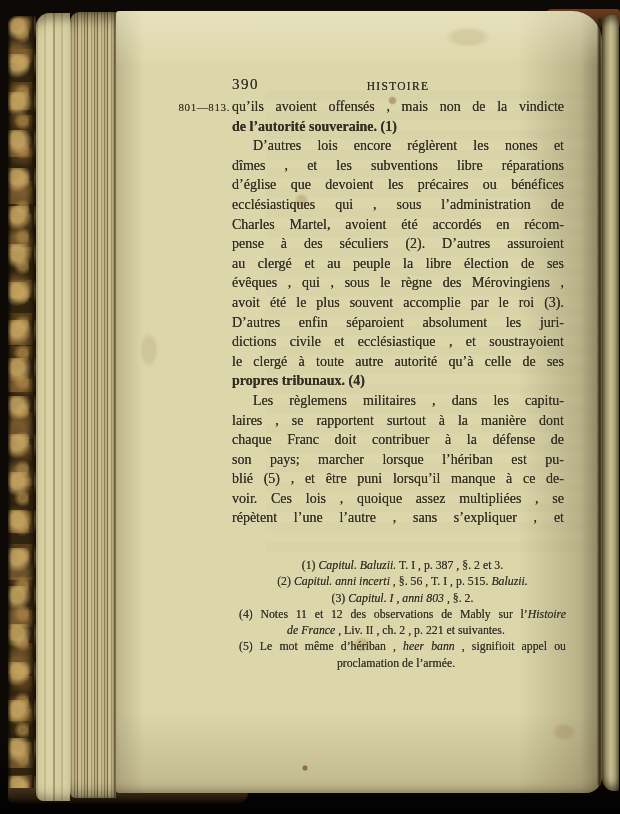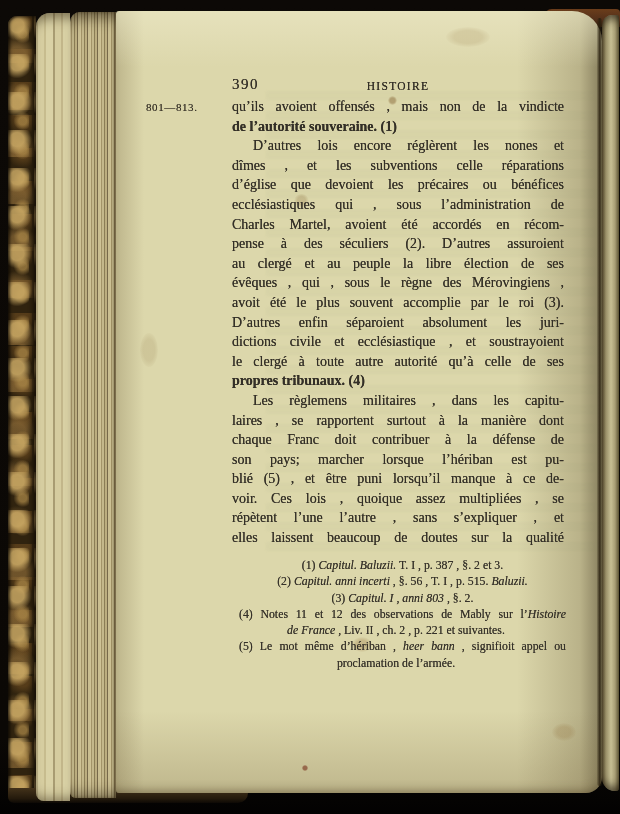--- a/index.html
+++ b/index.html
@@ -49,21 +49,21 @@
     background:linear-gradient(90deg, rgba(40,31,14,.15) 0, rgba(38,29,13,.85) 55%, rgba(40,31,14,.25) 100%);}
   .sliver{left:602px;top:15px;width:17px;height:776px;border-radius:10px 3px 3px 13px;
     background:linear-gradient(90deg,#4f442a 0,#9a9068 4px,#c7bf94 9px,#a89e75 13px,#5f5638 17px);
     box-shadow:inset 0 12px 10px -8px rgba(30,22,10,.7), inset 0 -12px 10px -8px rgba(30,22,10,.7);}
   
   .pagenum{left:116px;top:65px;font-size:15px;letter-spacing:1.5px;
     text-shadow:0 0 .4px rgba(45,40,30,.8);}
   .runtitle{left:116px;top:69px;width:332px;text-align:center;font-size:11.5px;letter-spacing:1.3px;
     text-shadow:0 0 .5px rgba(45,40,30,.9);}
   .marginnote{left:30px;top:90px;width:84px;font-size:11px;letter-spacing:.6px;color:#3a352a;
-    text-shadow:0 0 .4px rgba(45,40,30,.7);}
+    text-shadow:0 0 .4px rgba(45,40,30,.7);text-align:right;}
   .bodytext{left:116px;top:86px;width:332px;font-size:14px;line-height:19.6px;
     text-shadow:0 0 .45px rgba(45,40,30,.85);}
   .bodytext .bl{position:static;display:block;text-align:justify;text-align-last:justify;}
   .bodytext .bl.end{text-align-last:left;font-weight:bold;}
   .bodytext .bl.ind{text-indent:21px;}
   .footnotes{left:110px;top:546px;width:340px;font-size:11.8px;line-height:16.3px;color:#35312a;
     text-shadow:0 0 .4px rgba(45,40,30,.75);}
   .footnotes .fl{position:static;display:block;text-align:center;}
   .footnotes .fl.fn-first{text-indent:13px;}
   .footnotes .fl.fill{text-align:justify;text-align-last:justify;}
@@ -98,40 +98,39 @@
     <div class="stain" style="left:24px;top:322px;width:18px;height:34px;background:radial-gradient(ellipse,rgba(134,108,60,.16) 0 45%,rgba(134,108,60,0) 78%);"></div>
 
     <div class="pagenum">390</div>
     <div class="runtitle">HISTOIRE</div>
     <div class="marginnote">801—813.</div>
 
     <div class="bodytext">
       <div class="bl">qu’ils avoient offensés , mais non de la vindicte</div>
       <div class="bl end">de l’autorité souveraine. (1)</div>
       <div class="bl ind">D’autres lois encore réglèrent les nones et</div>
-      <div class="bl">dîmes , et les subventions celle réparations</div>
+      <div class="bl">dîmes , et les subventions libre réparations</div>
       <div class="bl">d’église que devoient les précaires ou bénéfices</div>
       <div class="bl">ecclésiastiques qui , sous l’administration de</div>
       <div class="bl">Charles Martel, avoient été accordés en récom-</div>
       <div class="bl">pense à des séculiers (2). D’autres assuroient</div>
       <div class="bl">au clergé et au peuple la libre élection de ses</div>
       <div class="bl">évêques , qui , sous le règne des Mérovingiens ,</div>
       <div class="bl">avoit été le plus souvent accomplie par le roi (3).</div>
       <div class="bl">D’autres enfin séparoient absolument les juri-</div>
       <div class="bl">dictions civile et ecclésiastique , et soustrayoient</div>
       <div class="bl">le clergé à toute autre autorité qu’à celle de ses</div>
       <div class="bl end">propres tribunaux. (4)</div>
       <div class="bl ind">Les règlemens militaires , dans les capitu-</div>
       <div class="bl">laires , se rapportent surtout à la manière dont</div>
       <div class="bl">chaque Franc doit contribuer à la défense de</div>
       <div class="bl">son pays; marcher lorsque l’hériban est pu-</div>
       <div class="bl">blié (5) , et être puni lorsqu’il manque à ce de-</div>
       <div class="bl">voir. Ces lois , quoique assez multipliées , se</div>
       <div class="bl">répètent l’une l’autre , sans s’expliquer , et</div>
-      <div class="bl">elles laissent beaucoup de doutes sur la qualité</div>
     </div>
 
     <div class="footnotes">
       <div class="fl fn-first">
         <span>(1) </span><span class="it">Capitul. Baluzii.</span><span> T. I , p. 387 , §. 2 et 3.</span>
       </div>
       <div class="fl fn-first">
         <span>(2) </span><span class="it">Capitul. anni incerti</span><span> , §. 56 , T. I , p. 515. </span><span class="it">Baluzii.</span>
       </div>
       <div class="fl fn-first">

